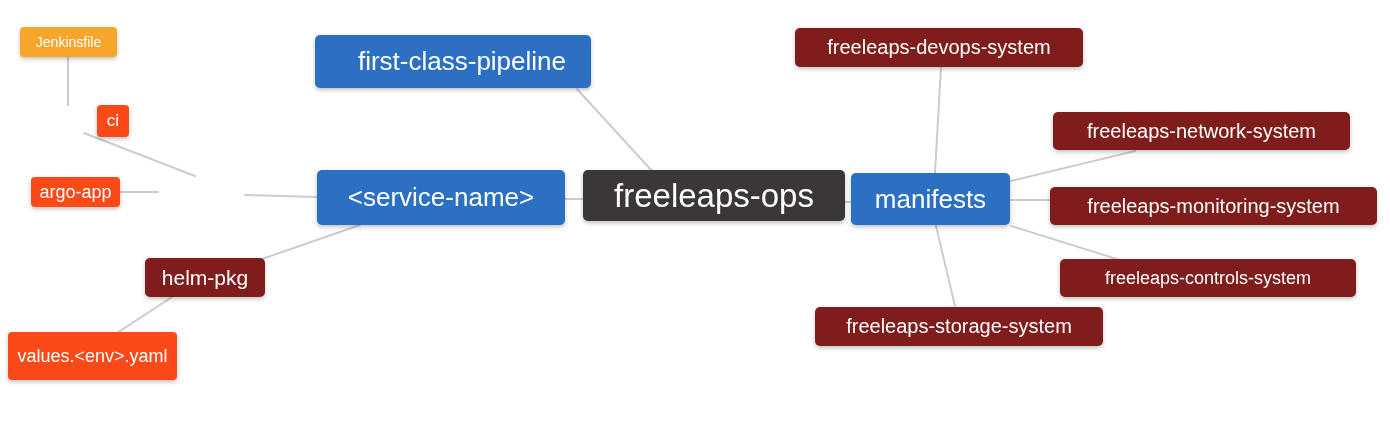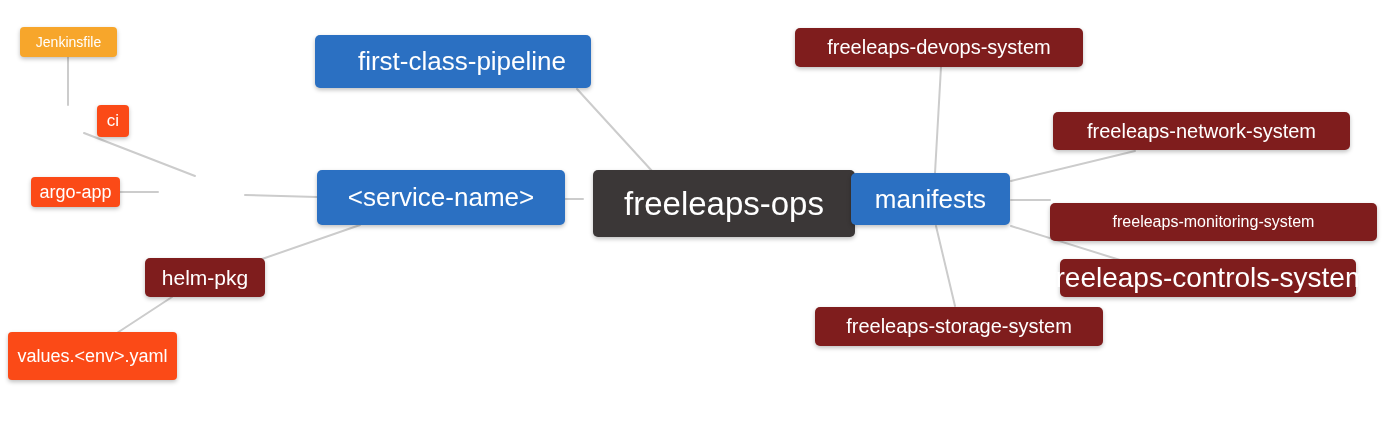--- a/index.html
+++ b/index.html
@@ -44,26 +44,26 @@
   .c-dark   { background: #3B3737; }
 
   .n-jenkinsfile { left: 20px;   top: 27px;  width: 97px;  height: 30px; font-size: 14px; border-radius: 4px; }
   .n-ci          { left: 53px;   top: 105px; width: 32px;  height: 32px; font-size: 17px; border-radius: 4px; margin-left: 44px; }
   .n-argo        { left: 31px;   top: 177px; width: 89px;  height: 30px; font-size: 18px; border-radius: 4px; }
   .n-env         { left: 158px;  top: 175px; width: 87px;  height: 38px; font-size: 21px; }
   .n-helm        { left: 145px;  top: 258px; width: 120px; height: 39px; font-size: 21px; }
   .n-values      { left: 8px;    top: 332px; width: 169px; height: 48px; font-size: 18px; border-radius: 4px; }
   .n-service     { left: 317px;  top: 170px; width: 248px; height: 55px; font-size: 26px; }
   .n-pipeline    { left: 315px;  top: 35px;  width: 276px; height: 53px; font-size: 26px; padding-left: 24px; }
-  .n-root        { left: 583px;  top: 170px; width: 262px; height: 67px; font-size: 33px; margin-left: 10px; }
+  .n-root        { left: 583px;  top: 170px; width: 262px; height: 51px; font-size: 33px; }
   .n-manifests   { left: 851px;  top: 173px; width: 159px; height: 52px; font-size: 26px; }
   .n-devops      { left: 795px;  top: 28px;  width: 288px; height: 39px; font-size: 20px; }
   .n-network     { left: 1053px; top: 112px; width: 297px; height: 38px; font-size: 20px; }
-  .n-monitoring  { left: 1050px; top: 203px; width: 327px; height: 38px; font-size: 16px; }
-  .n-controls    { left: 1060px; top: 259px; width: 296px; height: 38px; font-size: 28px; }
+  .n-monitoring  { left: 1050px; top: 187px; width: 327px; height: 38px; font-size: 20px; }
+  .n-controls    { left: 1060px; top: 259px; width: 296px; height: 38px; font-size: 18px; }
   .n-storage     { left: 815px;  top: 307px; width: 288px; height: 39px; font-size: 20px; }
 </style>
 </head>
 <body>
 
 <div class="canvas">
 
   <svg class="edges" viewBox="0 0 1390 421" xmlns="http://www.w3.org/2000/svg">
     <line x1="68" y1="57" x2="68" y2="105"></line>
     <line x1="84" y1="133" x2="195" y2="176"></line>

